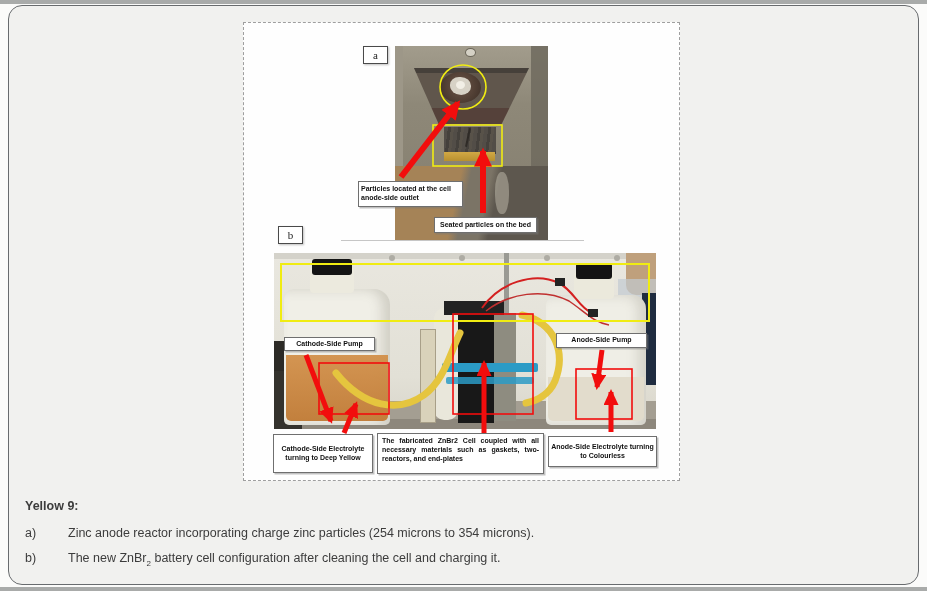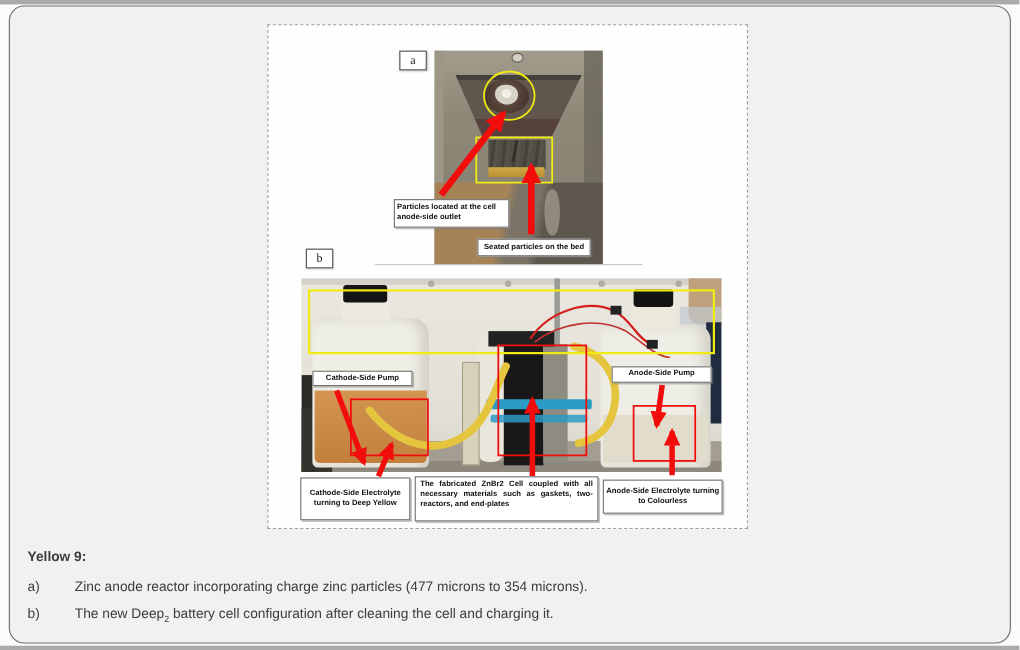--- a/index.html
+++ b/index.html
@@ -192,22 +192,22 @@
 
     <div class="lbl" style="left:29px;top:411px;width:100px;height:39px">Cathode-Side Electrolyte turning to Deep Yellow</div>
     <div class="lbl just" style="left:133px;top:410px;width:167px;height:41px;padding:3px 4px">The fabricated ZnBr2 Cell coupled with all necessary materials such as gaskets, two-reactors, and end-plates</div>
     <div class="lbl" style="left:304px;top:413px;width:109px;height:31px">Anode-Side Electrolyte turning to Colourless</div>
   </div>
 
   <div class="cap-title">Yellow 9:</div>
   <div class="cap-row" style="top:526px">
     <span class="cap-marker">a)</span>
     <span>
-      <span>Zinc anode reactor incorporating charge zinc particles (477 microns to 354 microns).</span><sub></sub><span></span>
+      <span>Zinc anode reactor incorporating charge zinc particles (254 microns to 354 microns).</span><sub></sub><span></span>
     </span>
   </div>
   <div class="cap-row" style="top:551px">
     <span class="cap-marker">b)</span>
     <span>
-      <span>The new Deep</span><sub>2</sub><span> battery cell configuration after cleaning the cell and charging it.</span>
+      <span>The new ZnBr</span><sub>2</sub><span> battery cell configuration after cleaning the cell and charging it.</span>
     </span>
   </div>
 </div>
 
 </body></html>

